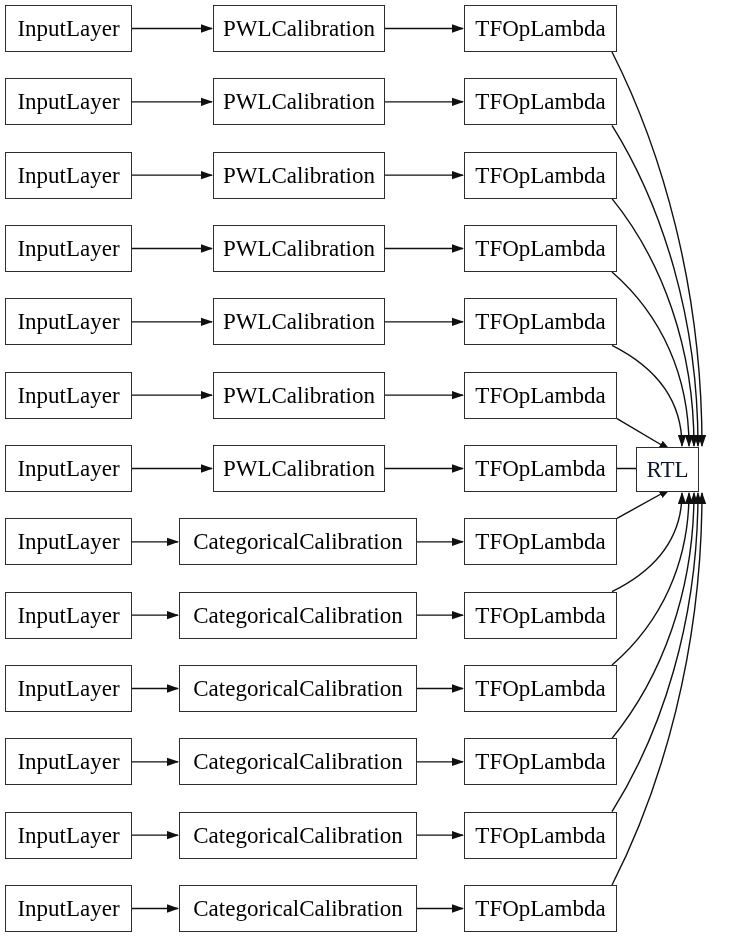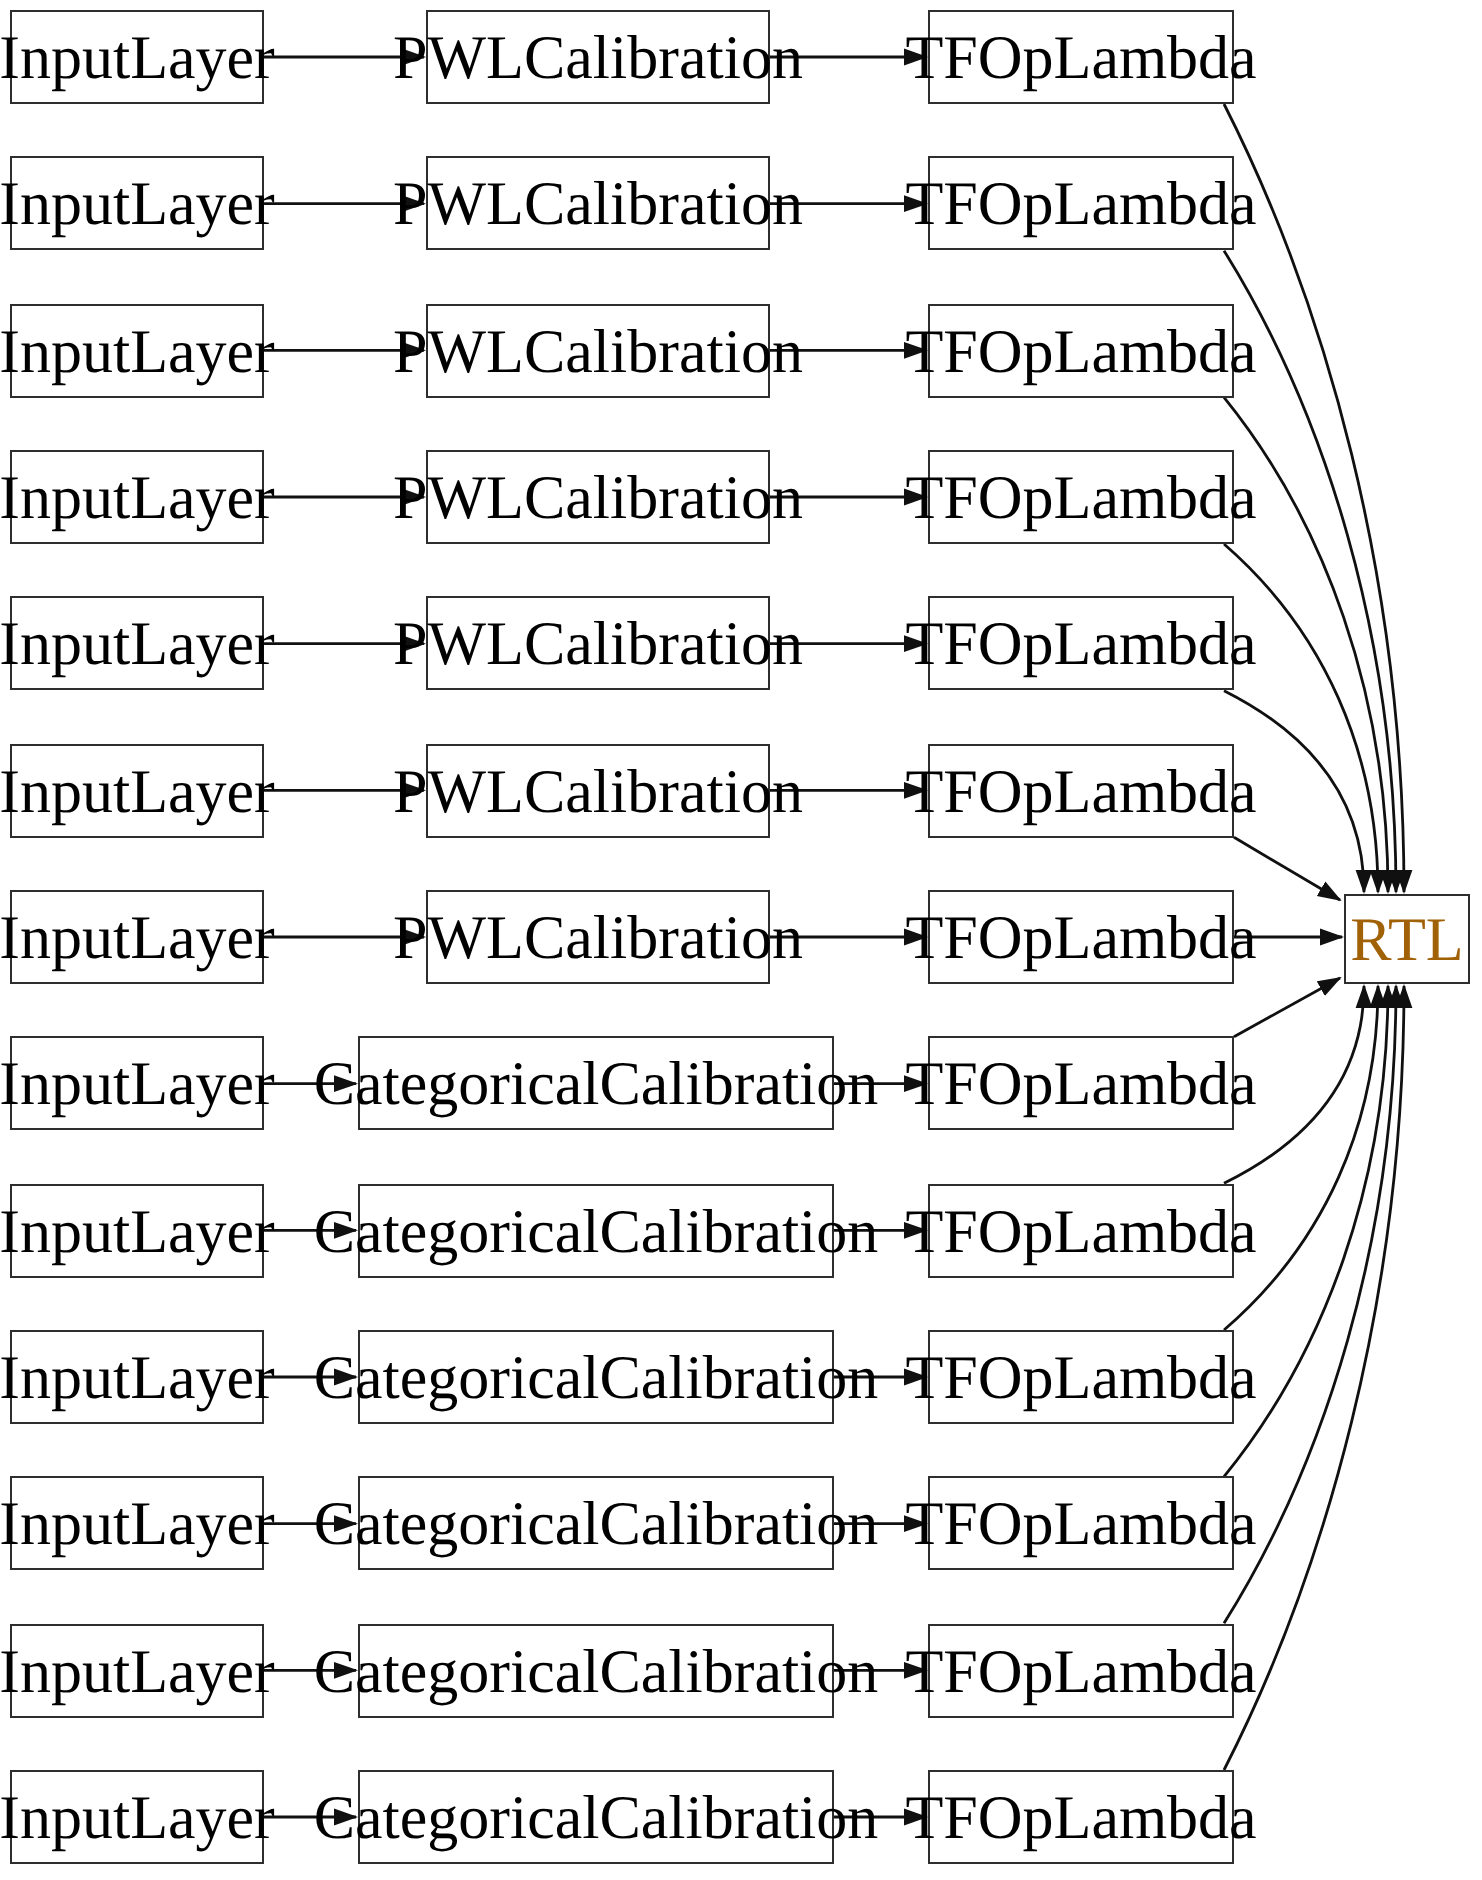--- a/index.html
+++ b/index.html
@@ -22,21 +22,21 @@
     width: 741px;
     height: 940px;
   }
   .node {
     position: absolute;
     box-sizing: border-box;
     background: #ffffff;
     display: flex;
     align-items: center;
     justify-content: center;
-    font-size: 31px;
+    font-size: 23px;
     line-height: 1;
     white-space: nowrap;
   }
 </style>
 </head>
 <body>
 
 <div id="canvas">
   <svg id="edge-layer" viewBox="0 0 741 940" xmlns="http://www.w3.org/2000/svg">
     <defs>
@@ -119,15 +119,15 @@
       <div class="node" style="left: 464px; top: 664.997px; width: 153px; height: 47px; border: 1.5px solid rgb(46, 46, 46); color: rgb(0, 0, 0);">TFOpLambda</div>
       <div class="node" style="left: 5px; top: 738.33px; width: 127px; height: 47px; border: 1.5px solid rgb(46, 46, 46); color: rgb(0, 0, 0);">InputLayer</div>
       <div class="node" style="left: 179px; top: 738.33px; width: 238px; height: 47px; border: 1.5px solid rgb(46, 46, 46); color: rgb(0, 0, 0);">CategoricalCalibration</div>
       <div class="node" style="left: 464px; top: 738.33px; width: 153px; height: 47px; border: 1.5px solid rgb(46, 46, 46); color: rgb(0, 0, 0);">TFOpLambda</div>
       <div class="node" style="left: 5px; top: 811.663px; width: 127px; height: 47px; border: 1.5px solid rgb(46, 46, 46); color: rgb(0, 0, 0);">InputLayer</div>
       <div class="node" style="left: 179px; top: 811.663px; width: 238px; height: 47px; border: 1.5px solid rgb(46, 46, 46); color: rgb(0, 0, 0);">CategoricalCalibration</div>
       <div class="node" style="left: 464px; top: 811.663px; width: 153px; height: 47px; border: 1.5px solid rgb(46, 46, 46); color: rgb(0, 0, 0);">TFOpLambda</div>
       <div class="node" style="left: 5px; top: 884.996px; width: 127px; height: 47px; border: 1.5px solid rgb(46, 46, 46); color: rgb(0, 0, 0);">InputLayer</div>
       <div class="node" style="left: 179px; top: 884.996px; width: 238px; height: 47px; border: 1.5px solid rgb(46, 46, 46); color: rgb(0, 0, 0);">CategoricalCalibration</div>
       <div class="node" style="left: 464px; top: 884.996px; width: 153px; height: 47px; border: 1.5px solid rgb(46, 46, 46); color: rgb(0, 0, 0);">TFOpLambda</div>
-      <div class="node" style="left: 672px; top: 447px; width: 63px; height: 45px; border: 1.5px solid rgb(46, 46, 46); color: #a16207;">RTL</div>
+      <div class="node" style="left: 636px; top: 447px; width: 63px; height: 45px; border: 1.5px solid rgb(46, 46, 46); color: #0f172a;">RTL</div>
     </div>
 </div>
 
 </body></html>

